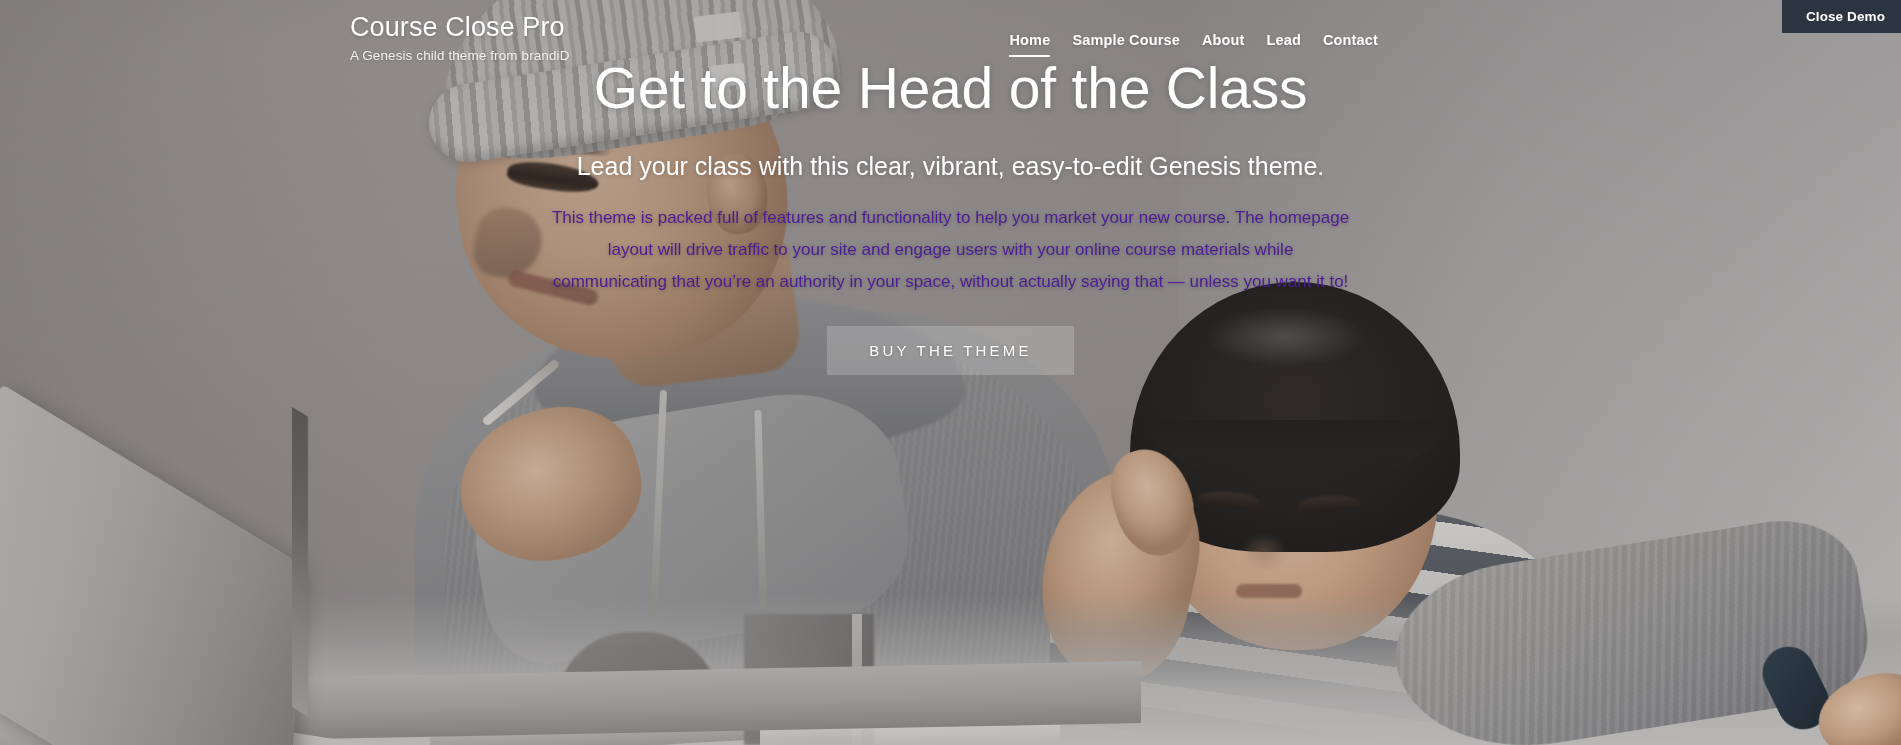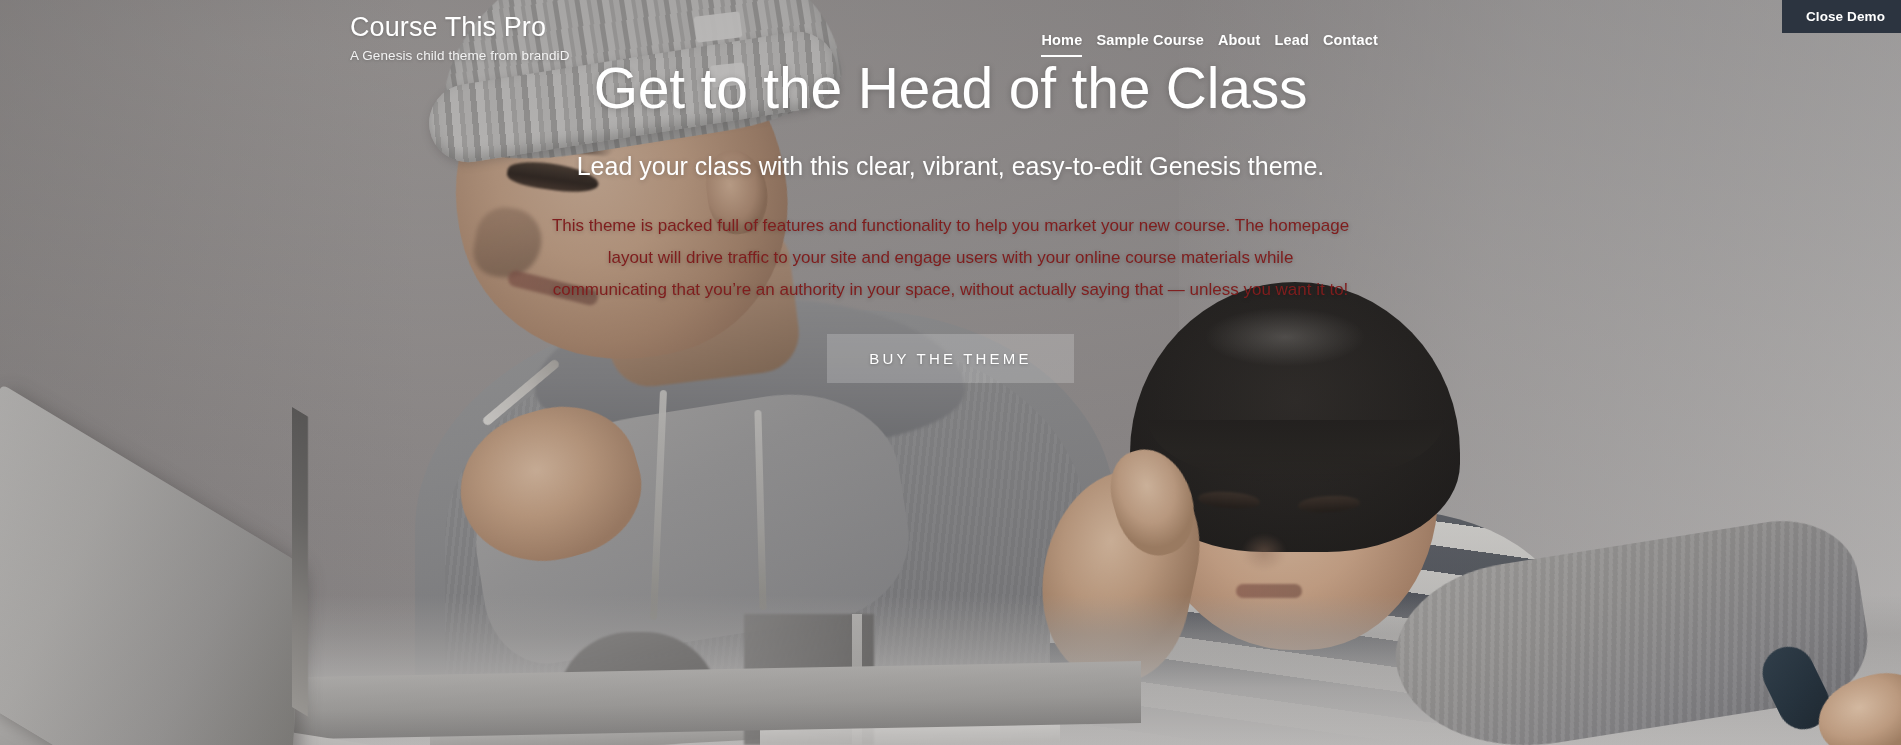--- a/index.html
+++ b/index.html
@@ -333,21 +333,21 @@
     letter-spacing:.1px; line-height:1.15;
     text-shadow:0 1px 3px rgba(0,0,0,.18);
   }
   .brand-tagline {
     margin-top:5px; font-size:13.5px; font-weight:400; color:#f2f2f2;
     letter-spacing:.1px; text-shadow:0 1px 3px rgba(0,0,0,.2);
   }
 
   .main-nav {
     position:absolute; right:523px; top:30px;
-    display:flex; align-items:flex-end; gap:14px;
+    display:flex; align-items:flex-end; gap:22px;
   }
   .nav-link {
     position:relative;
     font-size:14.5px; font-weight:700; color:#fff;
     text-decoration:none; letter-spacing:.15px; line-height:20px;
     padding-bottom:7px;
     text-shadow:0 1px 3px rgba(0,0,0,.2);
     cursor:pointer;
   }
   .nav-link.active::after {
@@ -382,23 +382,23 @@
     text-shadow:0 1px 6px rgba(0,0,0,.22);
   }
   .hero-sub {
     margin-top:30px;
     max-width:760px;
     font-size:25px; font-weight:400; color:#fff;
     line-height:1.32; letter-spacing:0;
     text-shadow:0 1px 5px rgba(0,0,0,.22);
   }
   .hero-text {
-    margin-top:27px;
+    margin-top:19px;
     width:800px;
-    font-size:17px; font-weight:400; color:#7f1d1d;
+    font-size:17px; font-weight:400; color:#4c1d95;
     line-height:32px;
     text-shadow:0 1px 4px rgba(0,0,0,.25);
   }
   .hero-cta {
     margin-top:28px;
     display:inline-block;
     padding:16px 42px;
     background:rgba(255,255,255,.20);
     border:none;
     color:#fff; font-size:15px; font-weight:400;
@@ -474,21 +474,21 @@
 
     <div class="sleeve"></div>
     <div class="wristband"></div>
     <div class="sleeve-hand"></div>
 
     <div class="overlay"></div>
   </div>
 
   <header class="site-header">
     <div class="brand">
-      <div class="brand-title">Course This Pro</div>
+      <div class="brand-title">Course Close Pro</div>
       <div class="brand-tagline">A Genesis child theme from brandiD</div>
     </div>
 
     <nav class="main-nav">
       <a class="nav-link active" href="#">Home</a>
       <a class="nav-link" href="#">Sample Course</a>
       <a class="nav-link" href="#">About</a>
       <a class="nav-link" href="#">Lead</a>
       <a class="nav-link" href="#">Contact</a>
     </nav>

